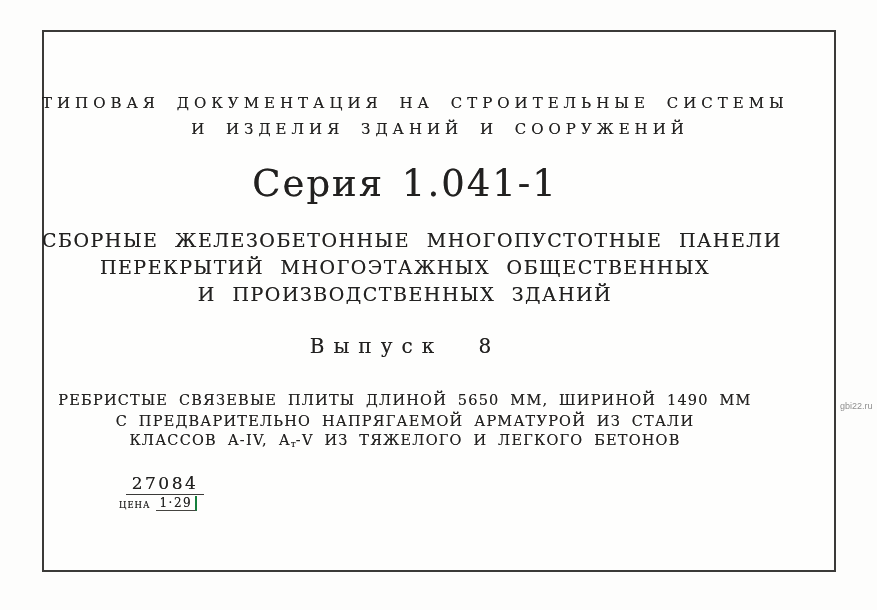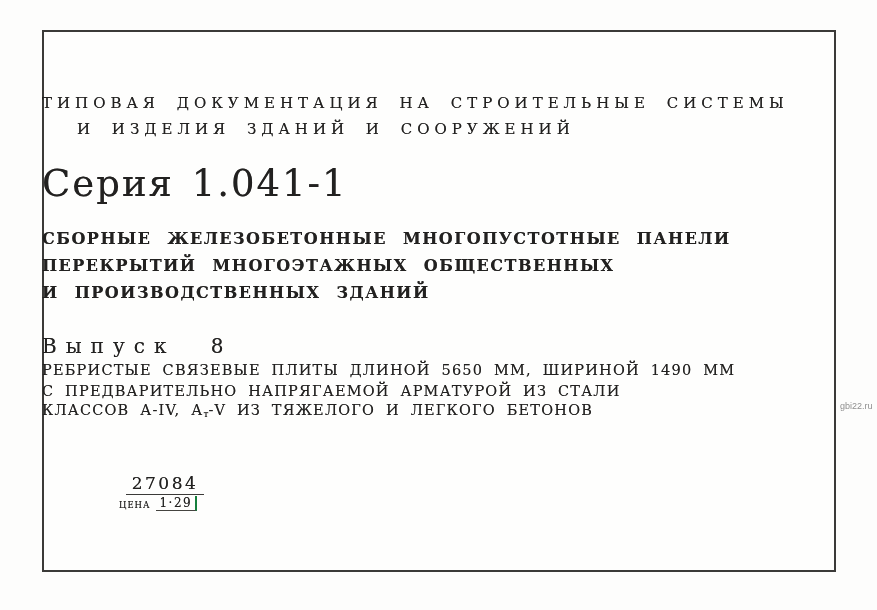--- a/index.html
+++ b/index.html
@@ -24,56 +24,56 @@
     height: 542px;
     border: 2px solid #3b3a38;
     background: #fefefd;
     box-sizing: border-box;
   }
   
   .row {
     position: absolute;
     left: 42px;
     width: 726px;
-    text-align: left;
+    text-align: center;
     white-space: nowrap;
     text-shadow: 0 0 0.5px rgba(30,28,25,0.55);
   }
   .hdr {
     font-size: 15px;
     letter-spacing: 5px;
     word-spacing: 7px;
   }
   .hdr-1 { top: 94px; }
   .hdr-2 { top: 120px; margin-left: 35px; }
   .series {
     top: 162px;
     font-size: 37px;
     letter-spacing: 2px;
     word-spacing: 4px;
   }
   .title {
-    font-size: 16px;
+    font-size: 19px;
     letter-spacing: 1.5px;
     word-spacing: 9px;
-    font-weight: bold;
   }
   .title-1 { top: 229px; }
   .title-2 { top: 256px; }
   .title-3 { top: 283px; }
   .issue-heading {
     top: 334px;
     font-size: 20px;
     letter-spacing: 9px;
     word-spacing: 20px;
   }
   .issue-line {
     font-size: 14.5px;
     letter-spacing: 1.2px;
     word-spacing: 5px;
+    margin-top: 30px;
   }
   .issue-1 { top: 362px; }
   .issue-2 { top: 383px; }
   .issue-3 { top: 402px; }
   sub.steel-sub {
     font-size: 9px;
     vertical-align: -2px;
     letter-spacing: 0;
   }
   

